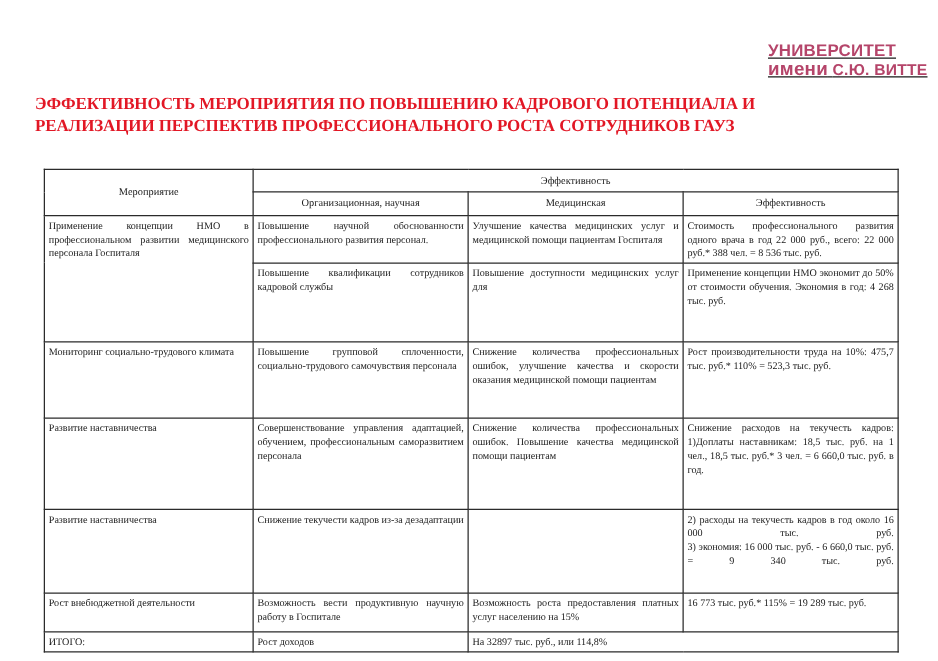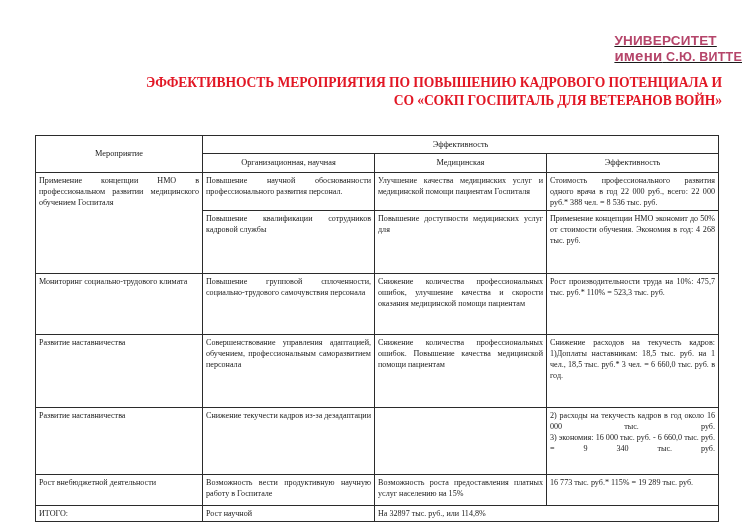--- a/index.html
+++ b/index.html
@@ -61,21 +61,21 @@
   .logo-l2 { font-size: 13.5px; margin-top: 45px; }
   .logo-l3 { font-size: 12.5px; }
   .logo-l3 .sm { font-size: 15px; }
 
   
   .title {
     position: absolute;
     top: 74px;
     left: 28px;
     width: 694px;
-    text-align: right;
+    text-align: left;
     color: #e21725;
     font-family: "Liberation Serif", "DejaVu Serif", serif;
     font-weight: bold;
     font-size: 13.6px;
     line-height: 1.33;
     letter-spacing: -0.1px;
   }
 
   
   .tbl-wrap {
@@ -123,40 +123,40 @@
 <div class="logo-block">
   <div class="logo-text">
     <div class="logo-l1">МОСКОВСКИЙ</div>
     <div class="logo-l2">УНИВЕРСИТЕТ</div>
     <div class="logo-l3"><span class="sm">имени</span> <span>С.Ю. ВИТТЕ</span></div>
   </div>
 </div>
 
 <div class="title">
   <div>ЭФФЕКТИВНОСТЬ МЕРОПРИЯТИЯ ПО ПОВЫШЕНИЮ КАДРОВОГО ПОТЕНЦИАЛА И</div>
-  <div>СО «СОКП ГОСПИТАЛЬ ДЛЯ ВЕТЕРАНОВ ВОЙН»</div>
+  <div>РЕАЛИЗАЦИИ ПЕРСПЕКТИВ ПРОФЕССИОНАЛЬНОГО РОСТА СОТРУДНИКОВ ГАУЗ</div>
 </div>
 
 <div class="tbl-wrap">
   <table class="main">
     <thead>
       <tr>
         <th class="c1" rowspan="2">Мероприятие</th>
         <th colspan="3">Эффективность</th>
       </tr>
       <tr>
         <th class="c2">Организационная, научная</th>
         <th class="c3">Медицинская</th>
         <th class="c4">Эффективность</th>
       </tr>
     </thead>
     <tbody>
 
       <tr>
-        <td class="c1 just" rowspan="2" style="height:46px">Применение концепции НМО в профессиональном развитии медицинского обучением Госпиталя</td>
+        <td class="c1 just" rowspan="2" style="height:46px">Применение концепции НМО в профессиональном развитии медицинского персонала Госпиталя</td>
         <td class="c2 just">Повышение научной обоснованности профессионального развития персонал.</td>
         <td class="c3 just">Улучшение качества медицинских услуг и медицинской помощи пациентам Госпиталя</td>
         <td class="c4 just">Стоимость профессионального развития одного врача в год 22 000 руб., всего: 22 000 руб.* 388 чел. = 8 536 тыс. руб.</td>
       </tr>
       <tr>
         <td class="c2 plain" style="height:58px">Повышение квалификации сотрудников кадровой службы</td>
         <td class="c3 just">Повышение доступности медицинских услуг для</td>
         <td class="c4 just">Применение концепции НМО экономит до 50% от стоимости обучения. Экономия в год: 4 268 тыс. руб.</td>
       </tr>
 
@@ -189,19 +189,19 @@
 
       <tr>
         <td class="c1 plain" style="height:26px">Рост внебюджетной деятельности</td>
         <td class="c2 just">Возможность вести продуктивную научную работу в Госпитале</td>
         <td class="c3 just">Возможность роста предоставления платных услуг населению на 15%</td>
         <td class="c4 just">16 773 тыс. руб.* 115% = 19 289 тыс. руб.</td>
       </tr>
 
       <tr>
         <td class="c1 plain">ИТОГО:</td>
-        <td class="c2 plain">Рост научной</td>
+        <td class="c2 plain">Рост доходов</td>
         <td class="c3 plain" colspan="2">На 32897 тыс. руб., или 114,8%</td>
       </tr>
 
     </tbody>
   </table>
 </div>
 
 </body></html>

